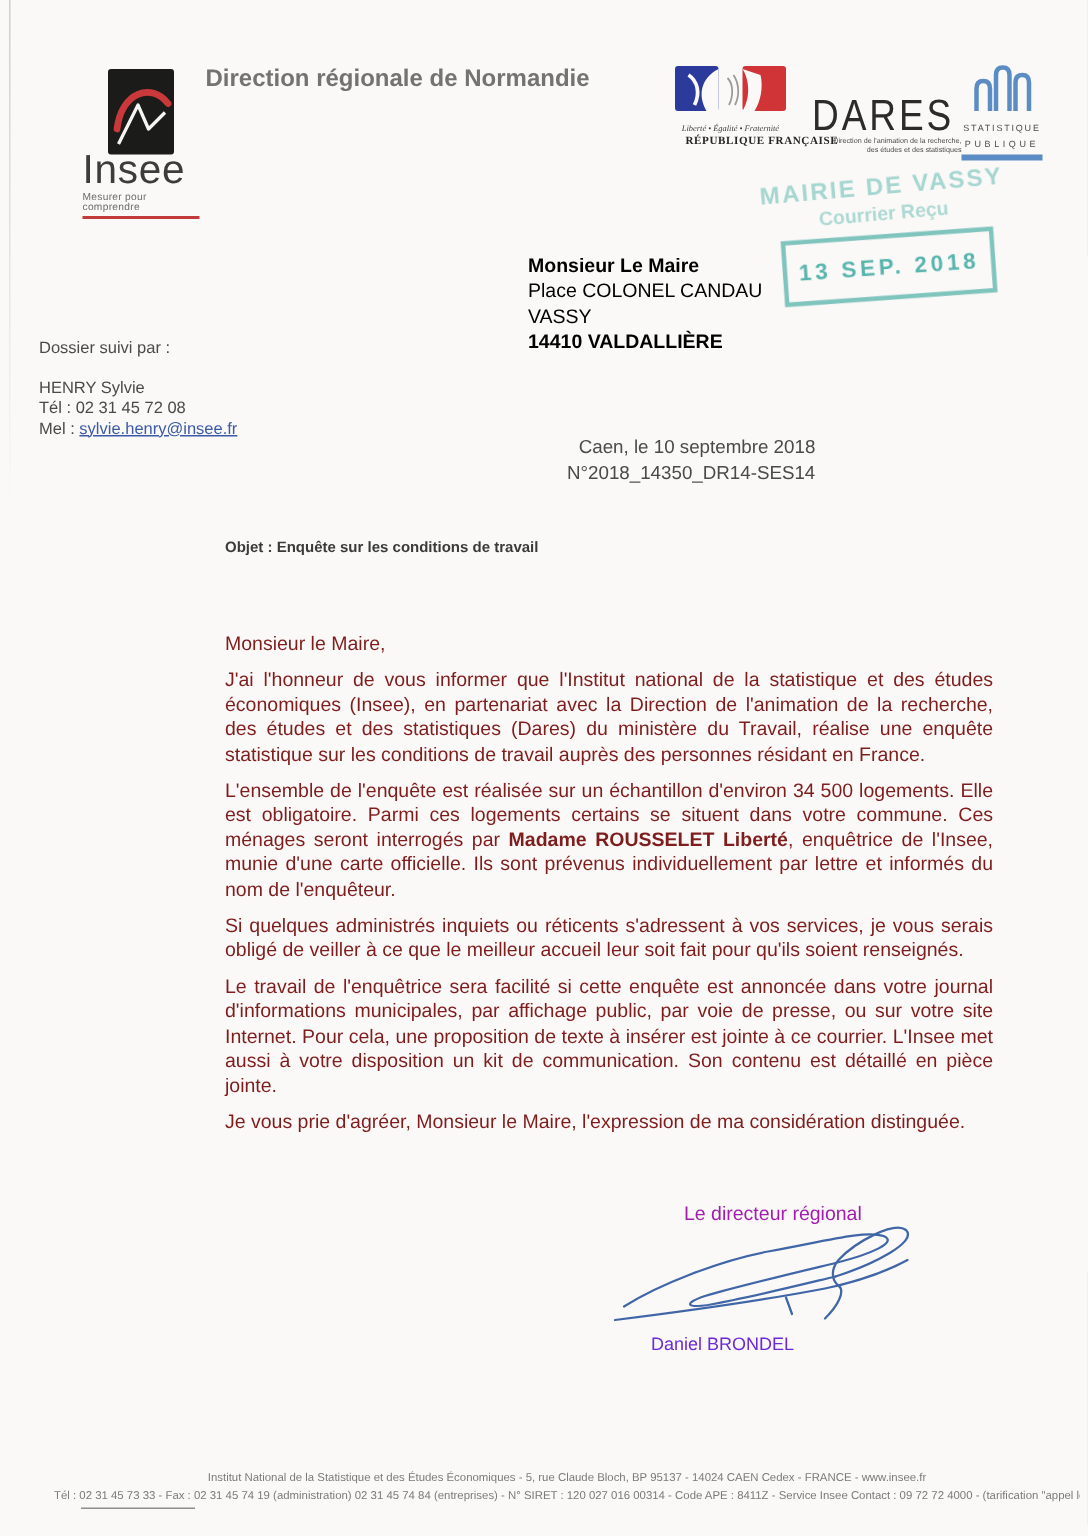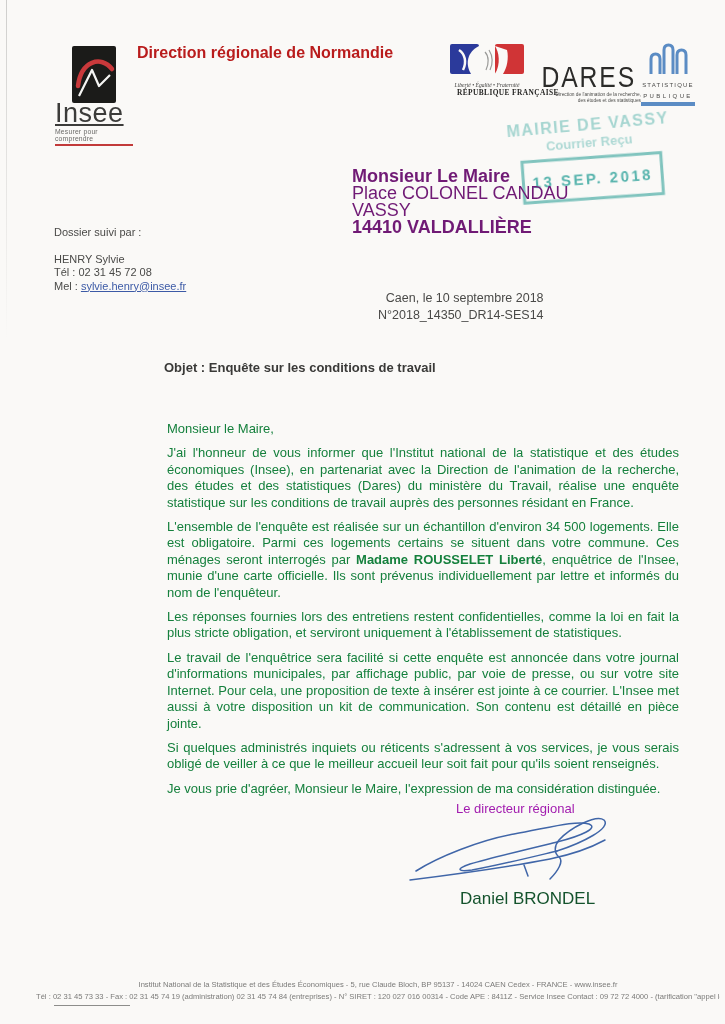--- a/index.html
+++ b/index.html
@@ -7,58 +7,58 @@
     position:relative;width:725px;height:1024px;margin:0 auto;
     background:#faf9f7;
     font-family:"Liberation Sans","DejaVu Sans",sans-serif;
     color:#454543;overflow:hidden;
   }
   .scan-edge{position:absolute;left:6px;top:0;width:1px;height:340px;
     background:linear-gradient(#9a9a98,rgba(154,154,152,0));opacity:.45;}
   
   .insee-logo{position:absolute;left:55px;top:46px;width:80px;}
   .insee-square{margin-left:17px;width:44px;height:57px;background:#1b1b19;border-radius:2px;}
-  .insee-word{font-size:27px;color:#3c3c3a;letter-spacing:.5px;margin-top:-4px;line-height:28px;text-decoration:underline;}
+  .insee-word{font-size:27px;color:#3c3c3a;letter-spacing:.5px;margin-top:-4px;line-height:28px;}
   .insee-tag{font-size:6.8px;color:#6b6b69;letter-spacing:.2px;border-bottom:2px solid #c23a3a;
     padding-bottom:1.5px;width:78px;margin-top:1px;}
-  .direction-title{position:absolute;left:137px;top:44px;font-size:16px;font-weight:bold;color:#b91c1c;}
+  .direction-title{position:absolute;left:137px;top:44px;font-size:16px;font-weight:bold;color:#737373;}
   .rf-logo{position:absolute;left:445px;top:44px;width:84px;text-align:center;}
   .rf-motto{font-size:5.6px;font-family:"Liberation Serif",serif;font-style:italic;color:#3a3a38;margin-top:2px;white-space:nowrap;}
   .rf-name{font-size:7.4px;font-family:"Liberation Serif",serif;font-weight:bold;color:#262624;letter-spacing:.4px;white-space:nowrap;padding-left:12px;}
   .dares-logo{position:absolute;left:541px;top:62px;width:100px;text-align:right;}
   .dares-word{font-size:26px;color:#2b2b29;letter-spacing:2px;transform:scale(.95,1.12);transform-origin:left top;line-height:26px;}
   .dares-sub{font-size:4.8px;color:#4c4c4a;line-height:5.8px;margin-top:4px;white-space:nowrap;}
   .sp-logo{position:absolute;left:641px;top:42px;width:54px;text-align:center;}
   .sp-text{font-size:6px;color:#4a4a48;letter-spacing:1.2px;line-height:7.5px;margin-top:3px;white-space:nowrap;}
   .sp-text2{letter-spacing:2.4px;}
   .sp-bar{height:4px;background:#5b8cc4;width:54px;margin-top:2px;}
   
   .stamp{position:absolute;left:488px;top:116px;width:205px;transform:rotate(-5deg);
     color:#2fa39b;filter:blur(.3px);}
   .stamp-l1{font-size:16px;font-weight:bold;letter-spacing:1.5px;text-align:center;opacity:.42;white-space:nowrap;}
   .stamp-l2{font-size:13px;font-weight:bold;text-align:center;opacity:.38;margin-top:1px;}
   .stamp-box{width:136px;height:38px;border:3px solid rgba(47,160,152,.6);margin:6px auto 0;
     display:flex;align-items:center;justify-content:center;transform:rotate(1deg);}
   .stamp-date{font-size:15px;font-weight:bold;letter-spacing:2.5px;opacity:.8;white-space:nowrap;}
   
-  .recipient{position:absolute;left:352px;top:168px;font-size:18px;line-height:17px;color:#701a75;}
-  .contacts{position:absolute;left:54px;top:226px;font-size:11px;line-height:13.5px;color:#4a4a48;}
+  .recipient{position:absolute;left:352px;top:168px;font-size:13px;line-height:17px;color:#000000;}
+  .contacts{position:absolute;left:26px;top:226px;font-size:11px;line-height:13.5px;color:#4a4a48;}
   .contacts .person{margin-top:13px;}
   .email{color:#3c5aa6;text-decoration:underline;}
   .dateline{position:absolute;left:378px;top:290px;font-size:12.5px;line-height:16.5px;color:#4a4a48;text-align:right;}
-  .subject{position:absolute;left:150px;top:360px;font-size:13px;font-weight:bold;color:#3a3a38;margin-left:14px;}
+  .subject{position:absolute;left:150px;top:360px;font-size:10px;font-weight:bold;color:#3a3a38;}
   
-  .body-text{position:absolute;left:167px;top:421px;width:512px;font-size:13px;
-    line-height:16.4px;text-align:justify;color:#15803d;}
+  .body-text{position:absolute;left:150px;top:421px;width:512px;font-size:13px;
+    line-height:16.4px;text-align:justify;color:#7f1d1d;}
   .body-text p{margin:0 0 8px 0;}
   .salutation{text-align:left;}
   
   .sig-title{position:absolute;left:456px;top:801px;font-size:13px;color:#a21caf;}
   .sig-svg{position:absolute;left:408px;top:813px;}
-  .sig-name{position:absolute;left:460px;top:889px;font-size:17px;color:#14532d;}
+  .sig-name{position:absolute;left:434px;top:889px;font-size:12px;color:#6d28d9;}
   
   .footer{position:absolute;left:36px;top:979px;width:684px;font-size:7.6px;line-height:11.5px;
     color:#7a7a78;white-space:nowrap;overflow:hidden;text-align:center;}
   .footer-rule{position:absolute;left:54px;top:1005px;width:76px;height:1px;background:#8d8d8b;}
   b{font-weight:bold;}
 </style>
 </head>
 <body>
 
 <div class="page">
@@ -147,23 +147,22 @@
   </div>
 
   <div class="subject">Objet : Enquête sur les conditions de travail</div>
 
   <div class="body-text">
     <p class="salutation">Monsieur le Maire,</p>
     <p>J'ai l'honneur de vous informer que l'Institut national de la statistique et des études économiques (Insee), en partenariat avec la Direction de l'animation de la recherche, des études et des statistiques (Dares) du ministère du Travail, réalise une enquête statistique sur les conditions de travail auprès des personnes résidant en France.</p>
     <p>
       <span>L'ensemble de l'enquête est réalisée sur un échantillon d'environ 34 500 logements. Elle est obligatoire. Parmi ces logements certains se situent dans votre commune. Ces ménages seront interrogés par </span><b>Madame ROUSSELET Liberté</b><span>, enquêtrice de l'Insee, munie d'une carte officielle. Ils sont prévenus individuellement par lettre et informés du nom de l'enquêteur.</span>
     </p>
-    <p>Les réponses fournies lors des entretiens restent confidentielles, comme la loi en fait la plus stricte obligation, et serviront uniquement à l'établissement de statistiques.</p>
+    <p>Si quelques administrés inquiets ou réticents s'adressent à vos services, je vous serais obligé de veiller à ce que le meilleur accueil leur soit fait pour qu'ils soient renseignés.</p>
     <p>Le travail de l'enquêtrice sera facilité si cette enquête est annoncée dans votre journal d'informations municipales, par affichage public, par voie de presse, ou sur votre site Internet. Pour cela, une proposition de texte à insérer est jointe à ce courrier. L'Insee met aussi à votre disposition un kit de communication. Son contenu est détaillé en pièce jointe.</p>
-    <p>Si quelques administrés inquiets ou réticents s'adressent à vos services, je vous serais obligé de veiller à ce que le meilleur accueil leur soit fait pour qu'ils soient renseignés.</p>
     <p>Je vous prie d'agréer, Monsieur le Maire, l'expression de ma considération distinguée.</p>
   </div>
 
   <div class="sig-title">Le directeur régional</div>
   <div class="sig-svg">
     <svg width="215" height="75" viewBox="0 0 215 75">
       <g stroke="#4066a8" stroke-width="1.5" fill="none" stroke-linecap="round">
         <path d="M8,58 C30,44 72,27 106,21 C140,15 168,7 181,11 C191,15 173,23 149,29 C120,36 82,45 62,51 C47,56 50,59 64,57 C92,52 128,43 149,38"></path>
         <path d="M149,38 C174,30 204,15 196,7 C188,1 162,15 151,27 C146,33 146,40 151,44 C156,48 150,58 142,66"></path>
         <path d="M2,67 C42,62 95,55 142,46 C166,41 186,33 197,27"></path>

